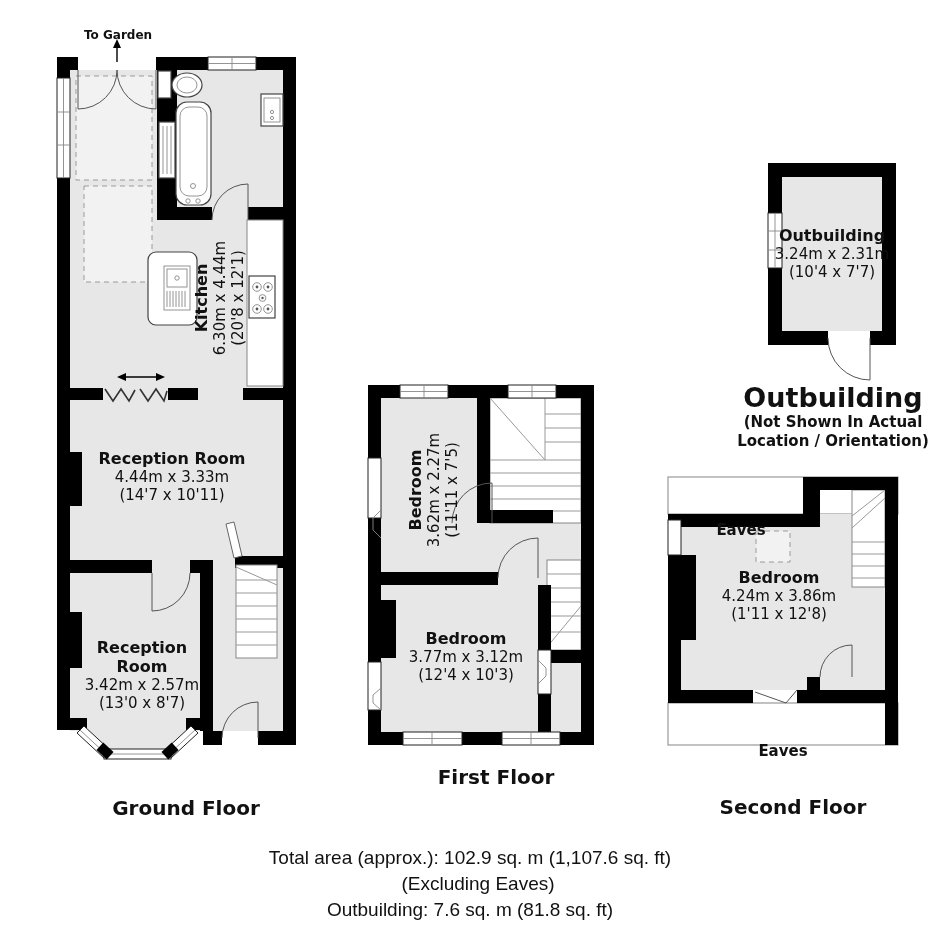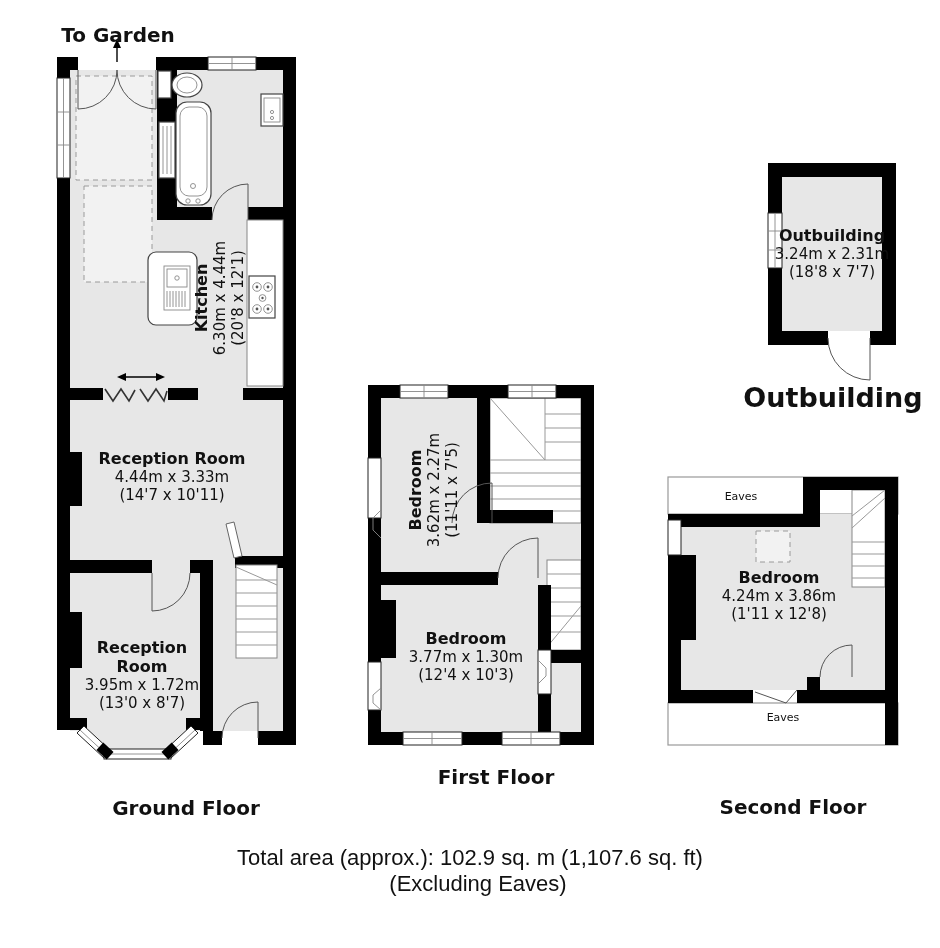--- a/index.html
+++ b/index.html
@@ -22,29 +22,29 @@
 
   
   .lbl{position:absolute;transform:translate(-50%,-50%);text-align:center;line-height:1.2;}
   .lbl.rot{transform:translate(-50%,-50%) rotate(-90deg);}
   .room-name{font-weight:bold;font-size:16px;white-space:nowrap;}
   .room-name.wrap{white-space:normal;width:106px;margin:0 auto;}
   .room-dims{font-size:15px;white-space:nowrap;}
   .floor-label{position:absolute;transform:translate(-50%,-50%);font-weight:bold;
                font-size:20px;white-space:nowrap;}
   .to-garden{position:absolute;transform:translate(-50%,-50%);font-weight:bold;
-             font-size:20px;white-space:nowrap;}
-  .eaves-label{position:absolute;transform:translate(-50%,-50%);font-weight:normal;
-               font-size:11px;white-space:nowrap;}
+             font-size:12px;white-space:nowrap;}
+  .eaves-label{position:absolute;transform:translate(-50%,-50%);font-weight:bold;
+               font-size:15px;white-space:nowrap;margin-top:34px;}
   .outb-title{position:absolute;transform:translate(-50%,-50%);font-weight:bold;
               font-size:27px;white-space:nowrap;}
   .outb-note{position:absolute;transform:translate(-50%,-50%);font-weight:bold;
              font-size:15px;line-height:1.25;text-align:center;white-space:nowrap;}
   .summary-line{position:absolute;transform:translate(-50%,-50%);
-                font-family:"Liberation Sans",sans-serif;font-size:22px;white-space:nowrap;}
+                font-family:"Liberation Sans",sans-serif;font-size:19px;white-space:nowrap;}
 </style>
 </head>
 <body>
 
 <div class="canvas">
 
   <svg style="left:40px;top:20px;" width="270" height="760" viewBox="40 20 270 760">
 
     <rect class="rm" x="70" y="70" width="213" height="661"></rect>
     <polygon class="rm" points="70,726 200,726 171,753 104,753"></polygon>
@@ -349,55 +349,58 @@
   </div>
 
   <div class="lbl" style="left:172px;top:477px;">
     <div class="room-name">Reception Room</div>
     <div class="room-dims">4.44m x 3.33m</div>
     <div class="room-dims">(14'7 x 10'11)</div>
   </div>
 
   <div class="lbl" style="left:142px;top:675px;">
     <div class="room-name wrap">Reception Room</div>
-    <div class="room-dims">3.95m x 1.72m</div>
+    <div class="room-dims">3.42m x 2.57m</div>
     <div class="room-dims">(13'0 x 8'7)</div>
   </div>
 
   <div class="lbl rot" style="left:434px;top:490px;">
     <div class="room-name">Bedroom</div>
     <div class="room-dims">3.62m x 2.27m</div>
     <div class="room-dims">(11'11 x 7'5)</div>
   </div>
 
   <div class="lbl" style="left:466px;top:657px;">
     <div class="room-name">Bedroom</div>
-    <div class="room-dims">3.77m x 1.30m</div>
+    <div class="room-dims">3.77m x 3.12m</div>
     <div class="room-dims">(12'4 x 10'3)</div>
   </div>
 
   <div class="eaves-label" style="left:741px;top:496px;">Eaves</div>
   <div class="eaves-label" style="left:783px;top:717px;">Eaves</div>
 
   <div class="lbl" style="left:779px;top:596px;">
     <div class="room-name">Bedroom</div>
     <div class="room-dims">4.24m x 3.86m</div>
     <div class="room-dims">(1'11 x 12'8)</div>
   </div>
 
   <div class="lbl" style="left:832px;top:254px;">
     <div class="room-name">Outbuilding</div>
     <div class="room-dims">3.24m x 2.31m</div>
-    <div class="room-dims">(18'8 x 7'7)</div>
+    <div class="room-dims">(10'4 x 7'7)</div>
   </div>
 
   <div class="outb-title" style="left:833px;top:397px;">Outbuilding</div>
   <div class="outb-note" style="left:833px;top:432px;">
+    <div>(Not Shown In Actual</div>
+    <div>Location / Orientation)</div>
   </div>
 
   <div class="floor-label" style="left:186px;top:808px;">Ground Floor</div>
   <div class="floor-label" style="left:496px;top:777px;">First Floor</div>
   <div class="floor-label" style="left:793px;top:807px;text-align:center;">Second Floor</div>
 
   <div class="summary-line" style="left:470px;top:858px;">Total area (approx.): 102.9 sq. m (1,107.6 sq. ft)</div>
   <div class="summary-line" style="left:470px;top:884px;margin-left:8px;">(Excluding Eaves)</div>
+  <div class="summary-line" style="left:470px;top:910px;">Outbuilding: 7.6 sq. m (81.8 sq. ft)</div>
 
 </div>
 
 </body></html>

